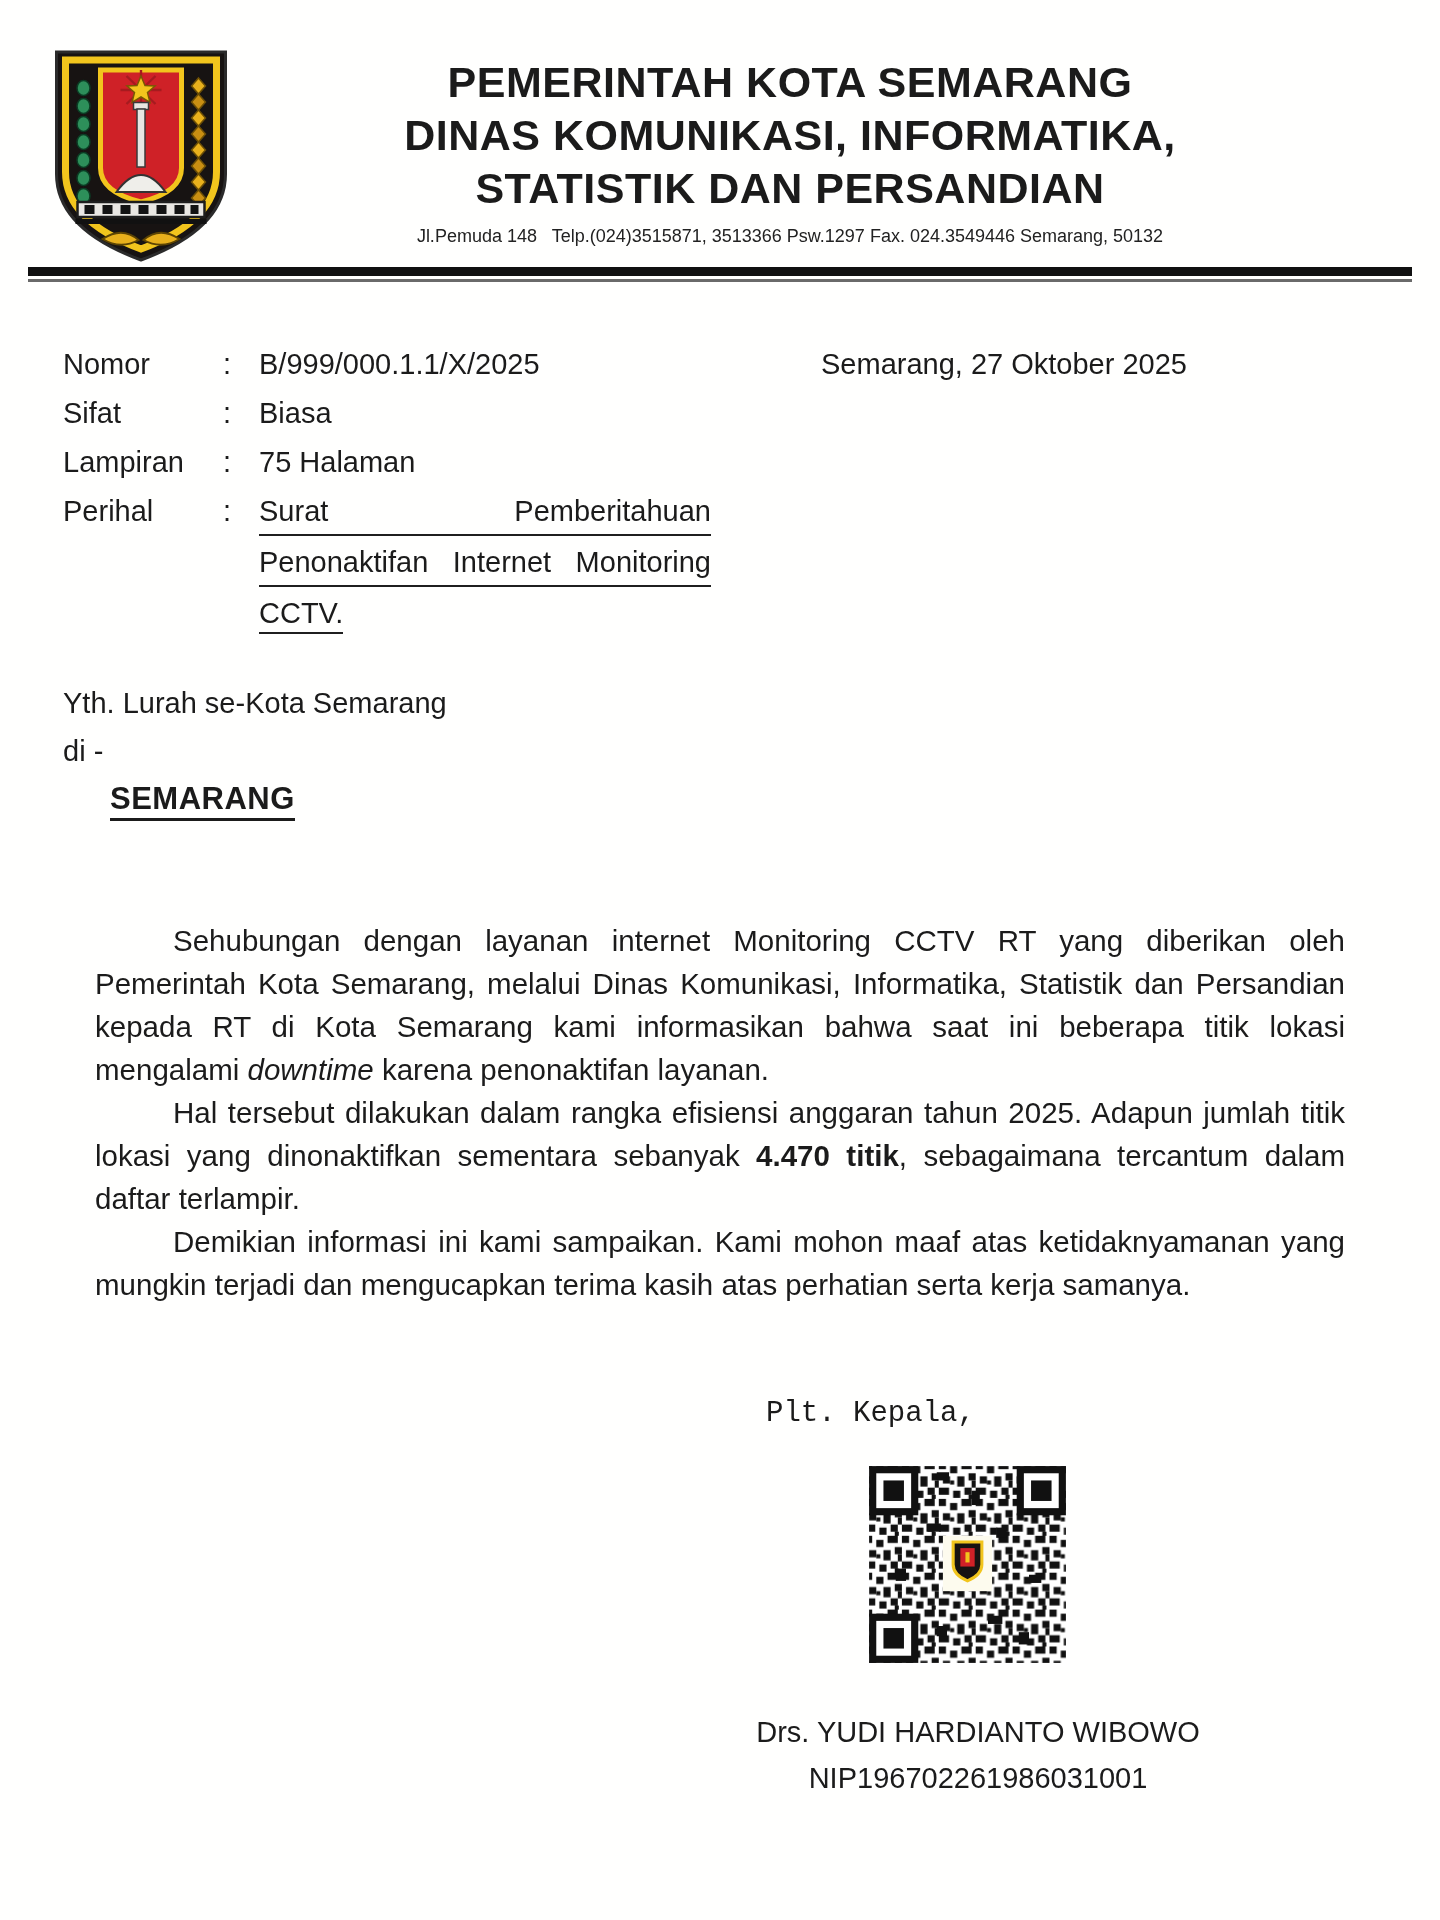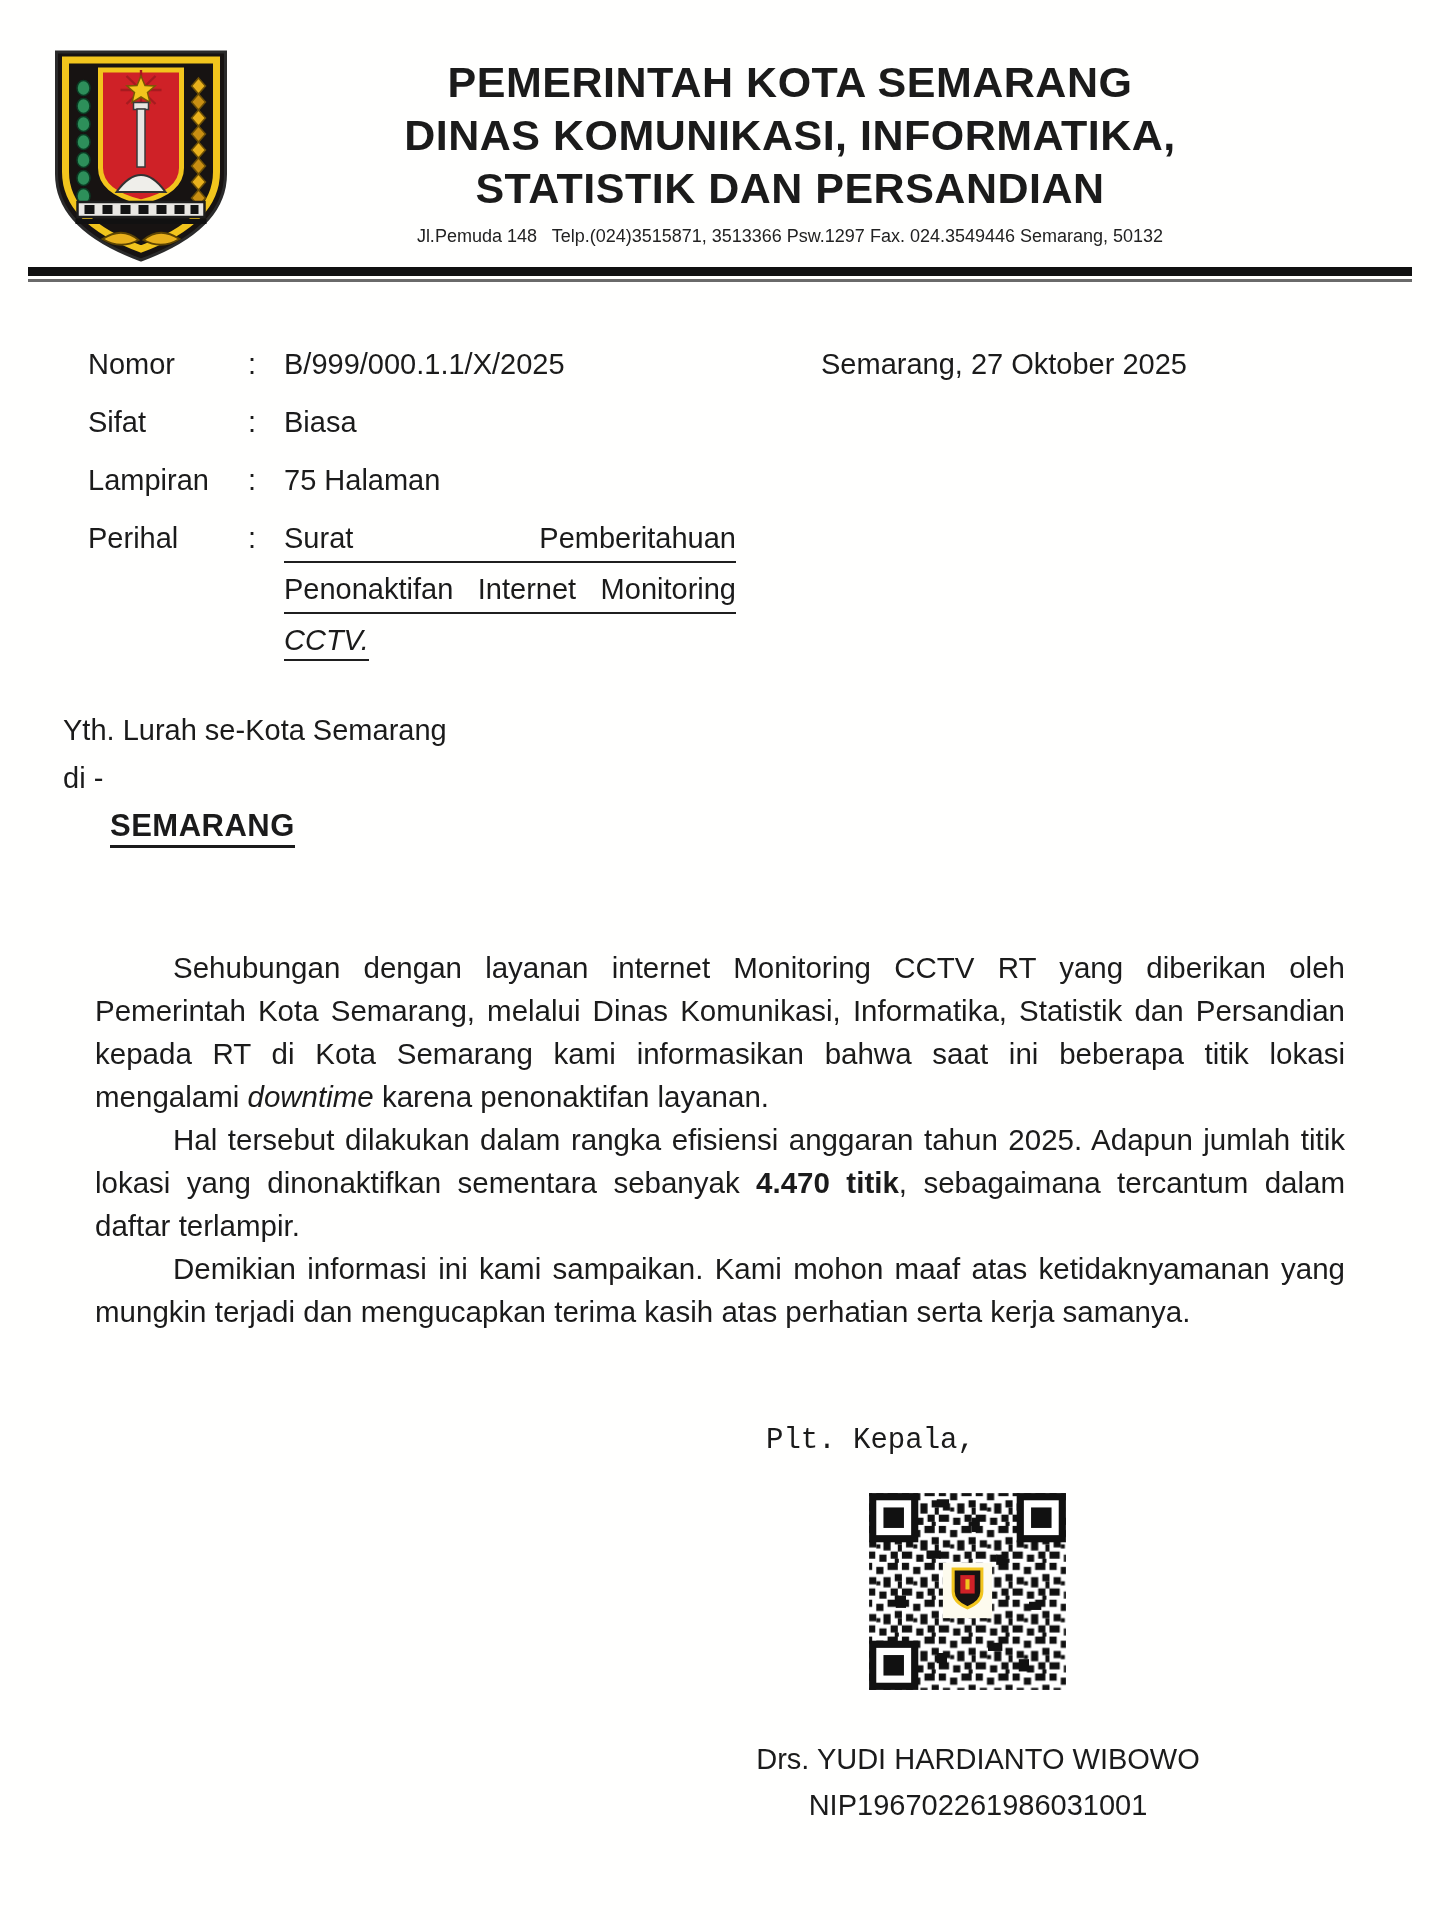--- a/index.html
+++ b/index.html
@@ -16,25 +16,25 @@
   .letterhead{position:relative;padding-top:46px;}
   .emblem{position:absolute;left:48px;top:46px;width:186px;height:220px;}
   .lh-text{text-align:center;padding:10px 60px 0 200px;}
   .lh-line{font-weight:bold;font-size:43px;line-height:53px;letter-spacing:.5px;}
   .lh-address{font-size:18px;line-height:30px;margin-top:6px;color:#222;}
   .rule-wrap{margin:16px 28px 0 28px;}
   .rule-thick{height:9px;background:#101010;}
   .rule-thin{height:3px;background:#6a6a6a;margin-top:3px;}
   
   .meta{position:relative;margin:62px 0 0 63px;font-size:29px;line-height:40px;}
-  .meta-grid{display:grid;grid-template-columns:160px 36px 452px;row-gap:18px;margin-left:25px;}
+  .meta-grid{display:grid;grid-template-columns:160px 36px 452px;row-gap:9px;}
   .meta-date{position:absolute;left:758px;top:0;font-size:29px;}
   .perihal-l1{display:flex;justify-content:space-between;border-bottom:2px solid #1f1f1f;padding-bottom:3px;}
   .perihal-l2{border-bottom:2px solid #1f1f1f;padding-bottom:3px;margin-top:6px;text-align:justify;text-align-last:justify;}
-  .perihal-l3{margin-top:6px;font-style:italic;}
+  .perihal-l3{margin-top:6px;}
   .perihal-l3 span{border-bottom:2px solid #1f1f1f;padding-bottom:3px;}
   
   .addressee{margin:46px 0 0 63px;font-size:29px;line-height:48px;}
   .addr-city{margin-left:47px;font-weight:bold;font-size:31px;letter-spacing:.5px;}
   .addr-city span{border-bottom:3px solid #1b1b1b;padding-bottom:2px;}
   
   .body-text{margin:96px 95px 0 95px;width:1250px;font-size:29.5px;line-height:43px;text-align:justify;}
   .body-text p{margin:0;text-indent:78px;}
   .body-text .it{font-style:italic;}
   .body-text .bd{font-weight:bold;}

